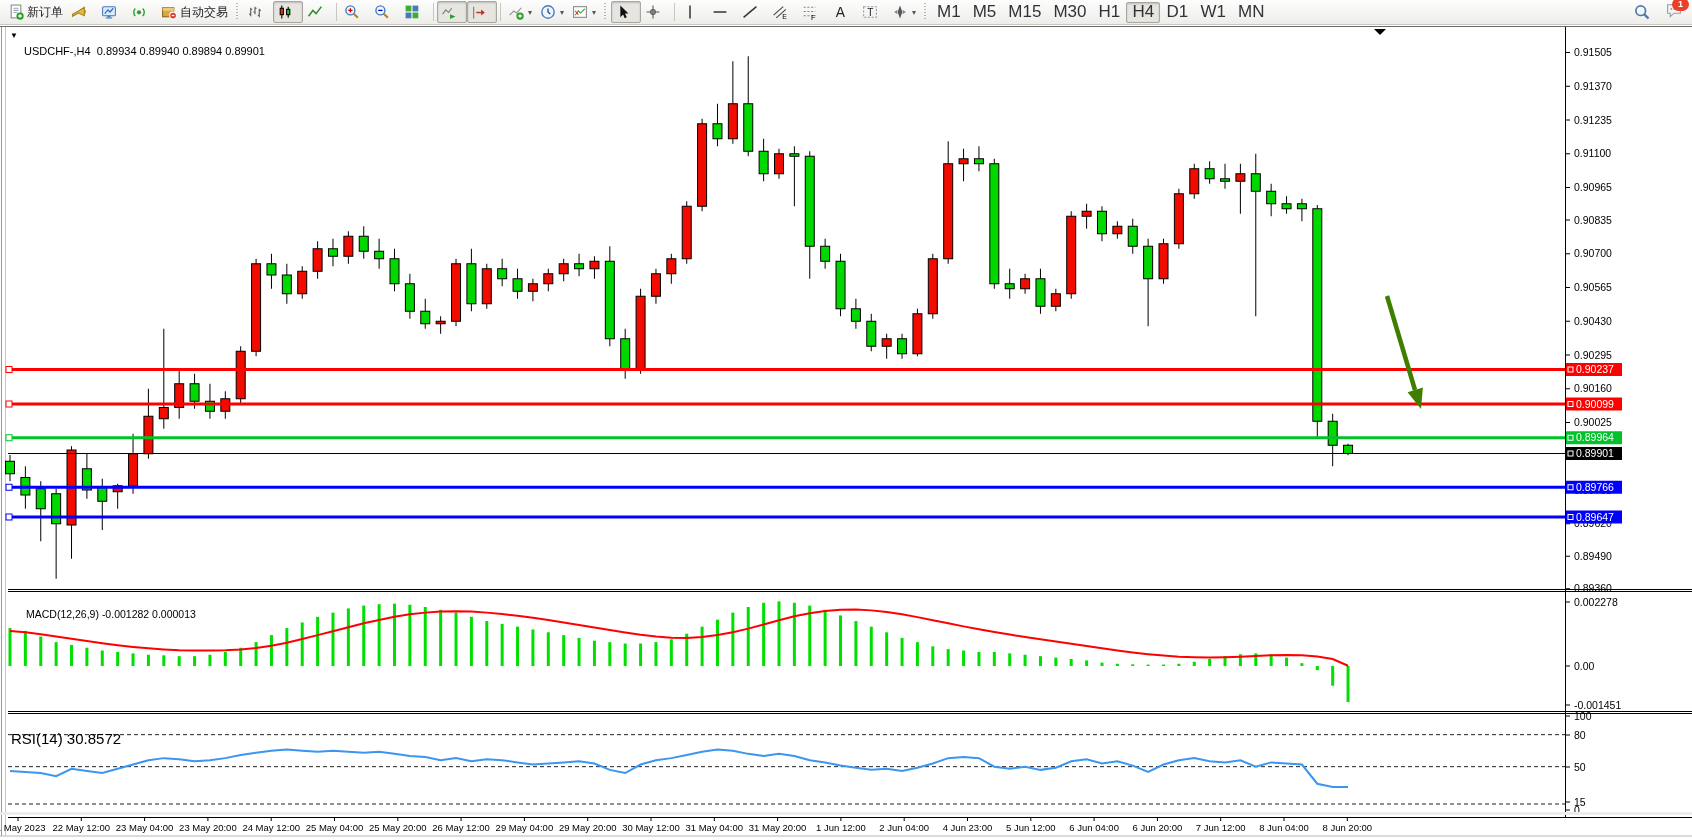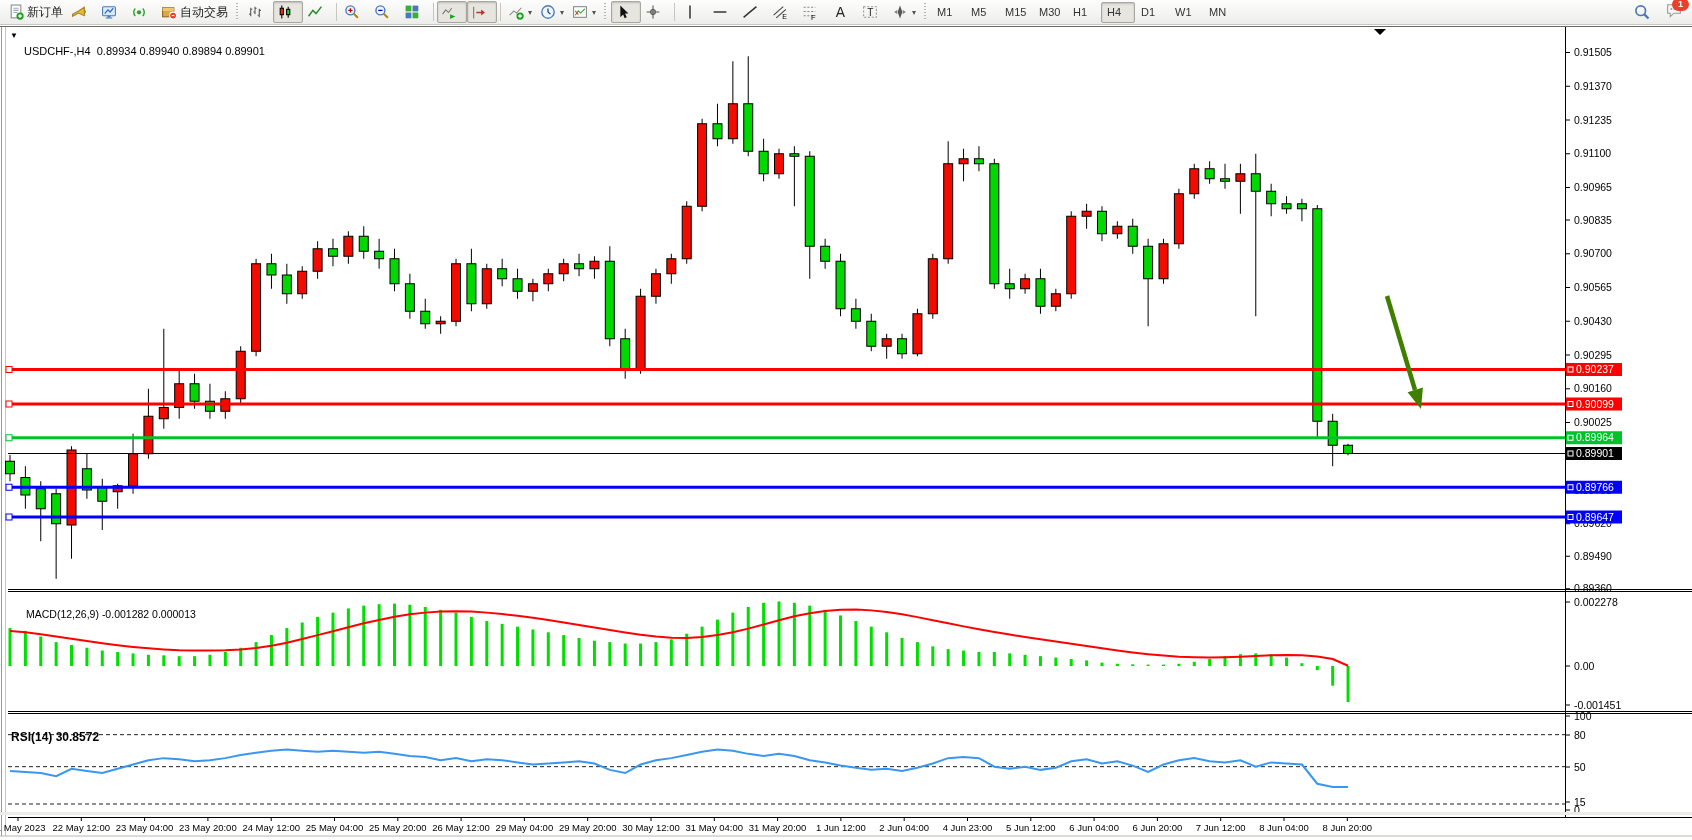--- a/index.html
+++ b/index.html
@@ -4,37 +4,37 @@
 <style>
   html,body{margin:0;padding:0;width:1692px;height:840px;overflow:hidden;background:#fff;
     font-family:"Liberation Sans",sans-serif;-webkit-font-smoothing:antialiased;}
   #toolbar{position:absolute;left:0;top:0;width:1692px;height:25px;
     background:linear-gradient(#fdfdfd,#ededea);border-bottom:1px solid #c9c7c2;
     display:flex;align-items:center;padding:0 4px;box-sizing:border-box;z-index:30;}
   .tbtn{height:20px;min-width:22px;display:flex;align-items:center;justify-content:flex-start;
     gap:3px;padding:0 3px;border:1px solid transparent;border-radius:2px;font-size:12px;color:#222;cursor:default;}
   .tbtn.pressed{background:#e7e5df;border-color:#a9a79f;box-shadow:inset 0 1px 2px rgba(0,0,0,.18);}
   .tbtn .lbl{font-size:12px;white-space:nowrap;}
-  .tf{font-size:11px;color:#333;padding:0 5px;height:19px;}
+  .tf{font-size:17px;color:#333;padding:0 5px;height:19px;}
   .sep{width:1px;height:18px;background:#c8c6c0;margin:0 3px;}
   .grip{width:5px;height:18px;margin:0 3px;
     background:repeating-linear-gradient(to bottom,#b7b5af 0 1px,transparent 1px 3px);
     background-size:2px 100%;background-repeat:repeat-y;background-position:1px 0;}
   .dd{font-size:8px;color:#555;margin-left:1px;}
   #tb-right{margin-left:auto;display:flex;align-items:center;gap:6px;padding-right:6px;}
   #chat-wrap{position:relative;}
   #chat-badge{position:absolute;top:-4px;right:-7px;min-width:13px;height:13px;border-radius:8px;
     background:#e8402a;color:#fff;font-size:9px;line-height:13px;text-align:center;padding:0 2px;font-weight:bold;}
   #chart-area{position:absolute;left:0;top:25px;width:1692px;height:815px;background:#fff;}
   #chart-svg{position:absolute;left:0;top:0;}
   .ovl{position:absolute;z-index:10;font-size:11px;color:#000;white-space:nowrap;margin-top:15px;}
   #chart-title{left:24px;top:5px;}
   #title-tri{position:absolute;left:10px;top:6px;z-index:10;font-size:8px;color:#000;}
   #macd-label{left:26px;top:568px;font-size:10.5px;}
-  #rsi-label{left:11px;top:690px;font-size:12px;font-weight:bold;}
+  #rsi-label{left:11px;top:690px;font-size:15px;}
   #bottom-strip{position:absolute;left:0;top:812px;width:1692px;height:3px;background:#ececea;}
   svg text{font-family:"Liberation Sans",sans-serif;}
 </style>
 </head>
 <body>
 
 <div id="toolbar">
     <div class="tbtn">
       <svg width="16" height="16" viewBox="0 0 15 15">
         <rect x="3" y="1" width="9" height="12" fill="#fff" stroke="#8a8a8a"></rect>

